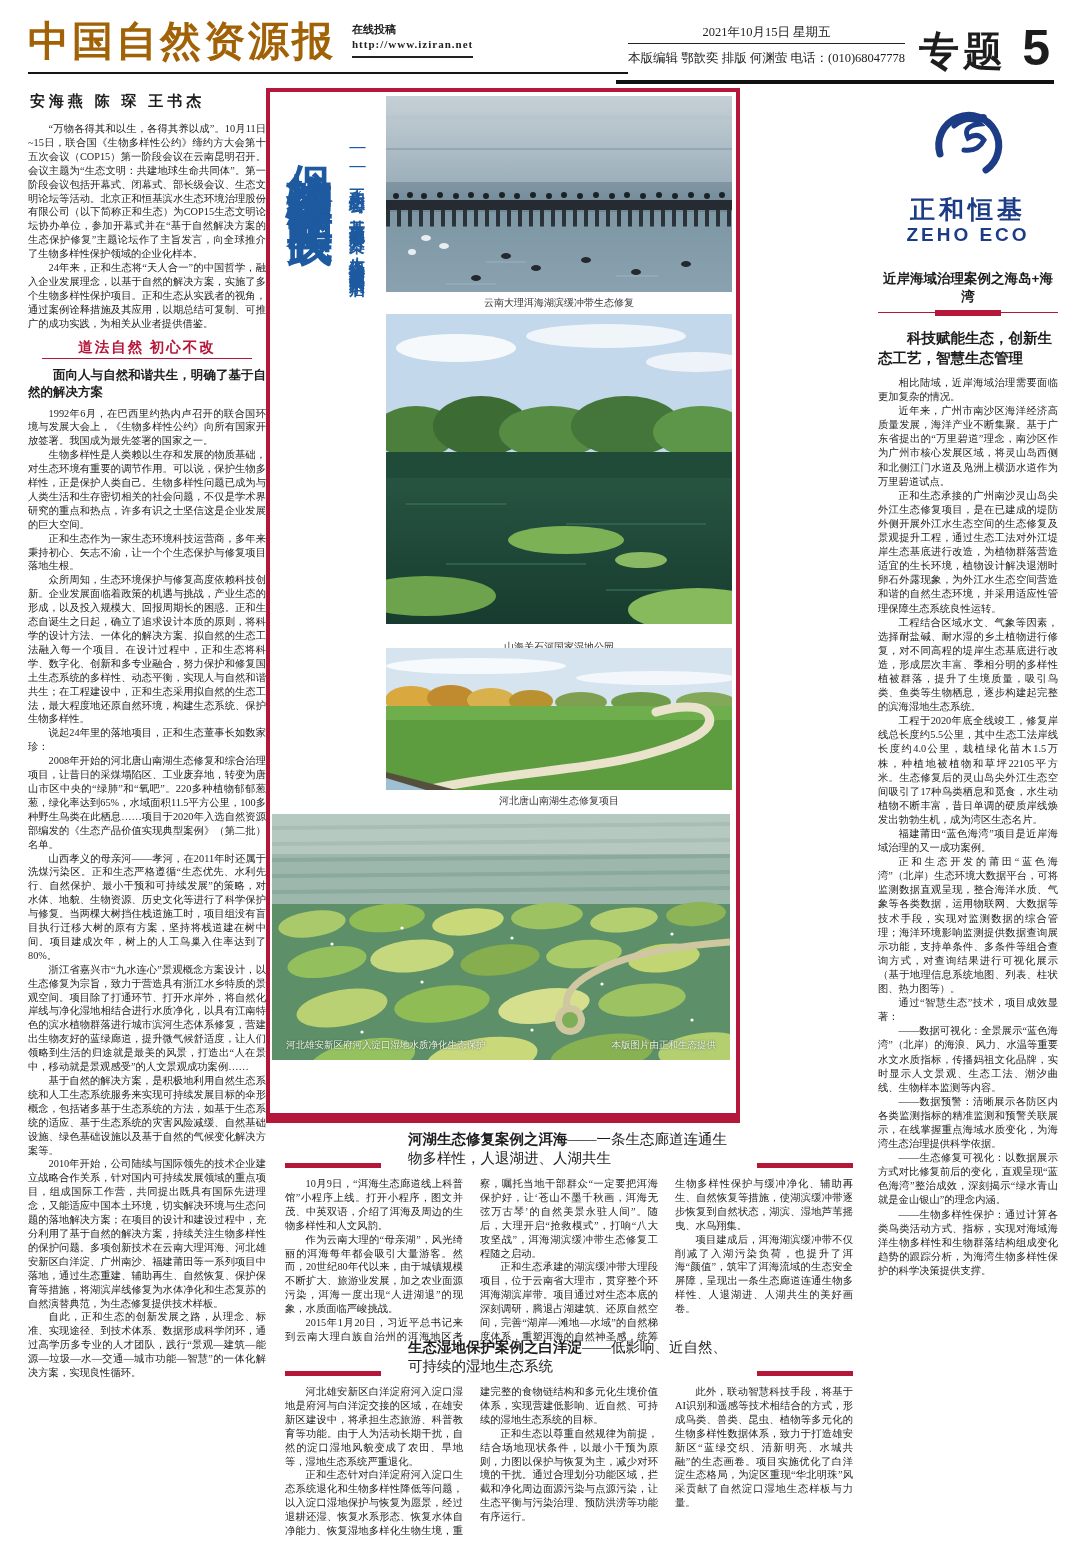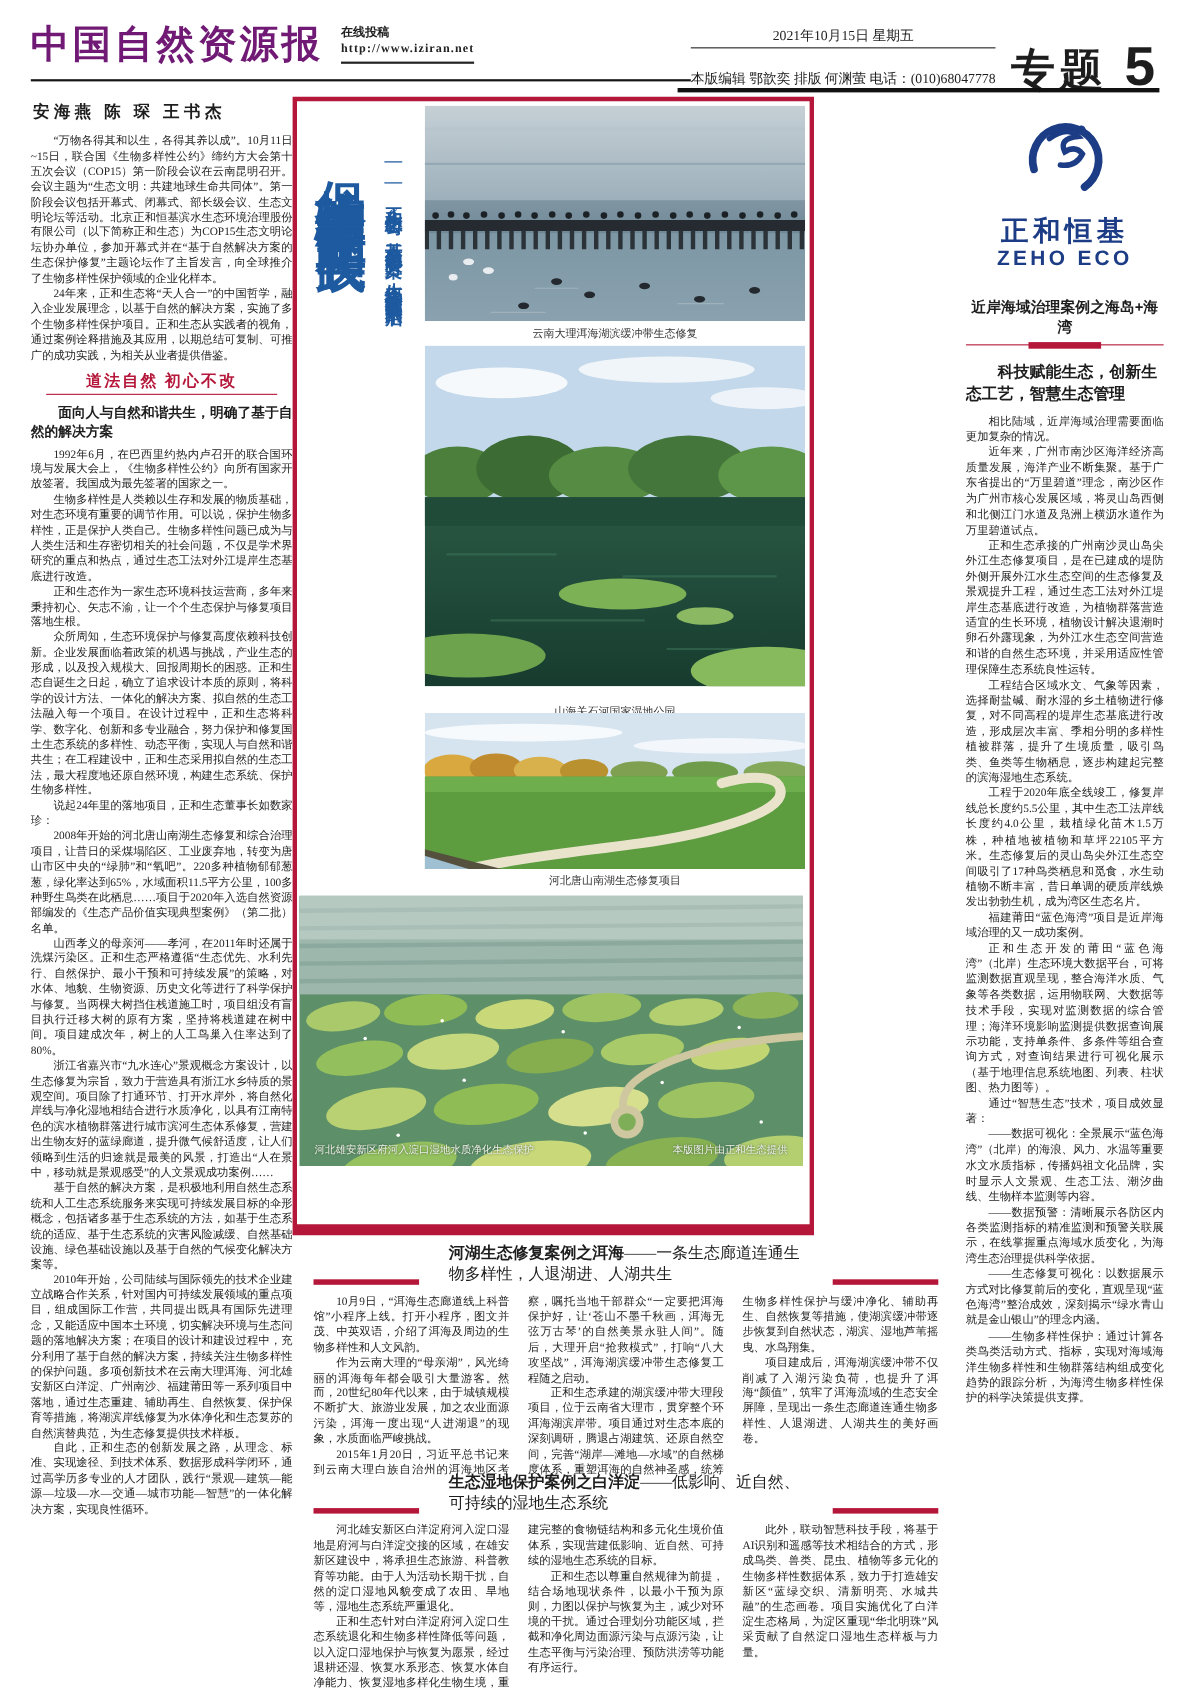--- a/index.html
+++ b/index.html
@@ -1,28 +1,28 @@
 <!DOCTYPE html>
 <html><head>
 <meta charset="utf-8">
 <style>
   html,body{margin:0;padding:0;background:#e8e8e8;}
   .page{position:relative;width:1080px;height:1543px;margin:0 auto;background:#ffffff;
         font-family:"Liberation Serif",serif;color:#1d1d1d;overflow:hidden;}
   
   .mast-left{position:absolute;left:28px;top:22px;display:flex;align-items:flex-end;}
-  .paper-name{color:#701a75;font-size:35px;font-weight:bold;letter-spacing:3px;line-height:38px;}
+  .paper-name{color:#a16207;font-size:41px;font-weight:bold;letter-spacing:3px;line-height:38px;}
   .online{margin-left:16px;font-size:11px;font-weight:bold;color:#222;padding-bottom:2px;}
   .online .lbl{display:block;margin-bottom:1px;}
   .online .url{display:block;border-bottom:2px solid #222;padding-bottom:6px;letter-spacing:1px;}
   .rule-left{position:absolute;left:28px;top:72px;width:600px;height:2px;background:#151515;}
   .mast-right{position:absolute;right:26px;top:24px;display:flex;align-items:flex-end;}
   .mast-info{text-align:center;font-size:12.5px;line-height:17px;margin-right:14px;padding-bottom:6px;}
   .date-line{padding:0 6px 2px;}
-  .edit-line{border-top:1px solid #222;padding-top:19px;}
+  .edit-line{border-top:1px solid #222;padding-top:6px;}
   .zhuanti{font-family:"Liberation Sans",sans-serif;font-weight:900;font-size:40px;letter-spacing:4px;line-height:44px;}
   .zhuanti .num{font-size:50px;}
   .rule-right{position:absolute;right:26px;top:80px;width:438px;height:4px;background:#111;}
   
   .byline{position:absolute;left:30px;top:92px;font-size:15px;font-weight:bold;letter-spacing:4px;}
   .col-left{position:absolute;left:28px;top:122px;width:238px;height:1398px;overflow:hidden;
             font-size:10.3px;line-height:13.9px;text-align:justify;}
   .col-left p,.r-body p,.sec-cols p{margin:0;text-indent:2em;}
   .lh{color:#b5173a;font-weight:bold;font-size:14.5px;text-align:center;margin:10px 0 3px;letter-spacing:2px;}
   .lh-rule{width:88%;height:1px;background:#b5173a;margin:0 auto 8px;}
@@ -86,21 +86,21 @@
   <div class="col-left">
     <div>
         <p>“万物各得其和以生，各得其养以成”。10月11日~15日，联合国《生物多样性公约》缔约方大会第十五次会议（COP15）第一阶段会议在云南昆明召开。会议主题为“生态文明：共建地球生命共同体”。第一阶段会议包括开幕式、闭幕式、部长级会议、生态文明论坛等活动。北京正和恒基滨水生态环境治理股份有限公司（以下简称正和生态）为COP15生态文明论坛协办单位，参加开幕式并在“基于自然解决方案的生态保护修复”主题论坛作了主旨发言，向全球推介了生物多样性保护领域的企业化样本。</p>
         <p>24年来，正和生态将“天人合一”的中国哲学，融入企业发展理念，以基于自然的解决方案，实施了多个生物多样性保护项目。正和生态从实践者的视角，通过案例诠释措施及其应用，以期总结可复制、可推广的成功实践，为相关从业者提供借鉴。</p>
       </div>
     <div class="lh">道法自然  初心不改</div>
     <div class="lh-rule"></div>
     <div class="lsub">面向人与自然和谐共生，明确了基于自然的解决方案</div>
     <div>
         <p>1992年6月，在巴西里约热内卢召开的联合国环境与发展大会上，《生物多样性公约》向所有国家开放签署。我国成为最先签署的国家之一。</p>
-        <p>生物多样性是人类赖以生存和发展的物质基础，对生态环境有重要的调节作用。可以说，保护生物多样性，正是保护人类自己。生物多样性问题已成为与人类生活和生存密切相关的社会问题，不仅是学术界研究的重点和热点，通过生态工法对外江堤岸生态基底进行改造。</p>
+        <p>生物多样性是人类赖以生存和发展的物质基础，对生态环境有重要的调节作用。可以说，保护生物多样性，正是保护人类自己。生物多样性问题已成为与人类生活和生存密切相关的社会问题，不仅是学术界研究的重点和热点，许多有识之士坚信这是企业发展的巨大空间。</p>
         <p>正和生态作为一家生态环境科技运营商，多年来秉持初心、矢志不渝，让一个个生态保护与修复项目落地生根。</p>
         <p>众所周知，生态环境保护与修复高度依赖科技创新。企业发展面临着政策的机遇与挑战，产业生态的形成，以及投入规模大、回报周期长的困惑。正和生态自诞生之日起，确立了追求设计本质的原则，将科学的设计方法、一体化的解决方案、拟自然的生态工法融入每一个项目。在设计过程中，正和生态将科学、数字化、创新和多专业融合，努力保护和修复国土生态系统的多样性、动态平衡，实现人与自然和谐共生；在工程建设中，正和生态采用拟自然的生态工法，最大程度地还原自然环境，构建生态系统、保护生物多样性。</p>
         <p>说起24年里的落地项目，正和生态董事长如数家珍：</p>
         <p>2008年开始的河北唐山南湖生态修复和综合治理项目，让昔日的采煤塌陷区、工业废弃地，转变为唐山市区中央的“绿肺”和“氧吧”。220多种植物郁郁葱葱，绿化率达到65%，水域面积11.5平方公里，100多种野生鸟类在此栖息……项目于2020年入选自然资源部编发的《生态产品价值实现典型案例》（第二批）名单。</p>
         <p>山西孝义的母亲河——孝河，在2011年时还属于洗煤污染区。正和生态严格遵循“生态优先、水利先行、自然保护、最小干预和可持续发展”的策略，对水体、地貌、生物资源、历史文化等进行了科学保护与修复。当两棵大树挡住栈道施工时，项目组没有盲目执行迁移大树的原有方案，坚持将栈道建在树中间。项目建成次年，树上的人工鸟巢入住率达到了80%。</p>
         <p>浙江省嘉兴市“九水连心”景观概念方案设计，以生态修复为宗旨，致力于营造具有浙江水乡特质的景观空间。项目除了打通环节、打开水岸外，将自然化岸线与净化湿地相结合进行水质净化，以具有江南特色的滨水植物群落进行城市滨河生态体系修复，营建出生物友好的蓝绿廊道，提升微气候舒适度，让人们领略到生活的归途就是最美的风景，打造出“人在景中，移动就是景观感受”的人文景观成功案例……</p>
         <p>基于自然的解决方案，是积极地利用自然生态系统和人工生态系统服务来实现可持续发展目标的伞形概念，包括诸多基于生态系统的方法，如基于生态系统的适应、基于生态系统的灾害风险减缓、自然基础设施、绿色基础设施以及基于自然的气候变化解决方案等。</p>
         <p>2010年开始，公司陆续与国际领先的技术企业建立战略合作关系，针对国内可持续发展领域的重点项目，组成国际工作营，共同提出既具有国际先进理念，又能适应中国本土环境，切实解决环境与生态问题的落地解决方案；在项目的设计和建设过程中，充分利用了基于自然的解决方案，持续关注生物多样性的保护问题。多项创新技术在云南大理洱海、河北雄安新区白洋淀、广州南沙、福建莆田等一系列项目中落地，通过生态重建、辅助再生、自然恢复、保护保育等措施，将湖滨岸线修复为水体净化和生态复苏的自然演替典范，为生态修复提供技术样板。</p>
         <p>自此，正和生态的创新发展之路，从理念、标准、实现途径、到技术体系、数据形成科学闭环，通过高学历多专业的人才团队，践行“景观—建筑—能源—垃圾—水—交通—城市功能—智慧”的一体化解决方案，实现良性循环。</p>
       </div>

